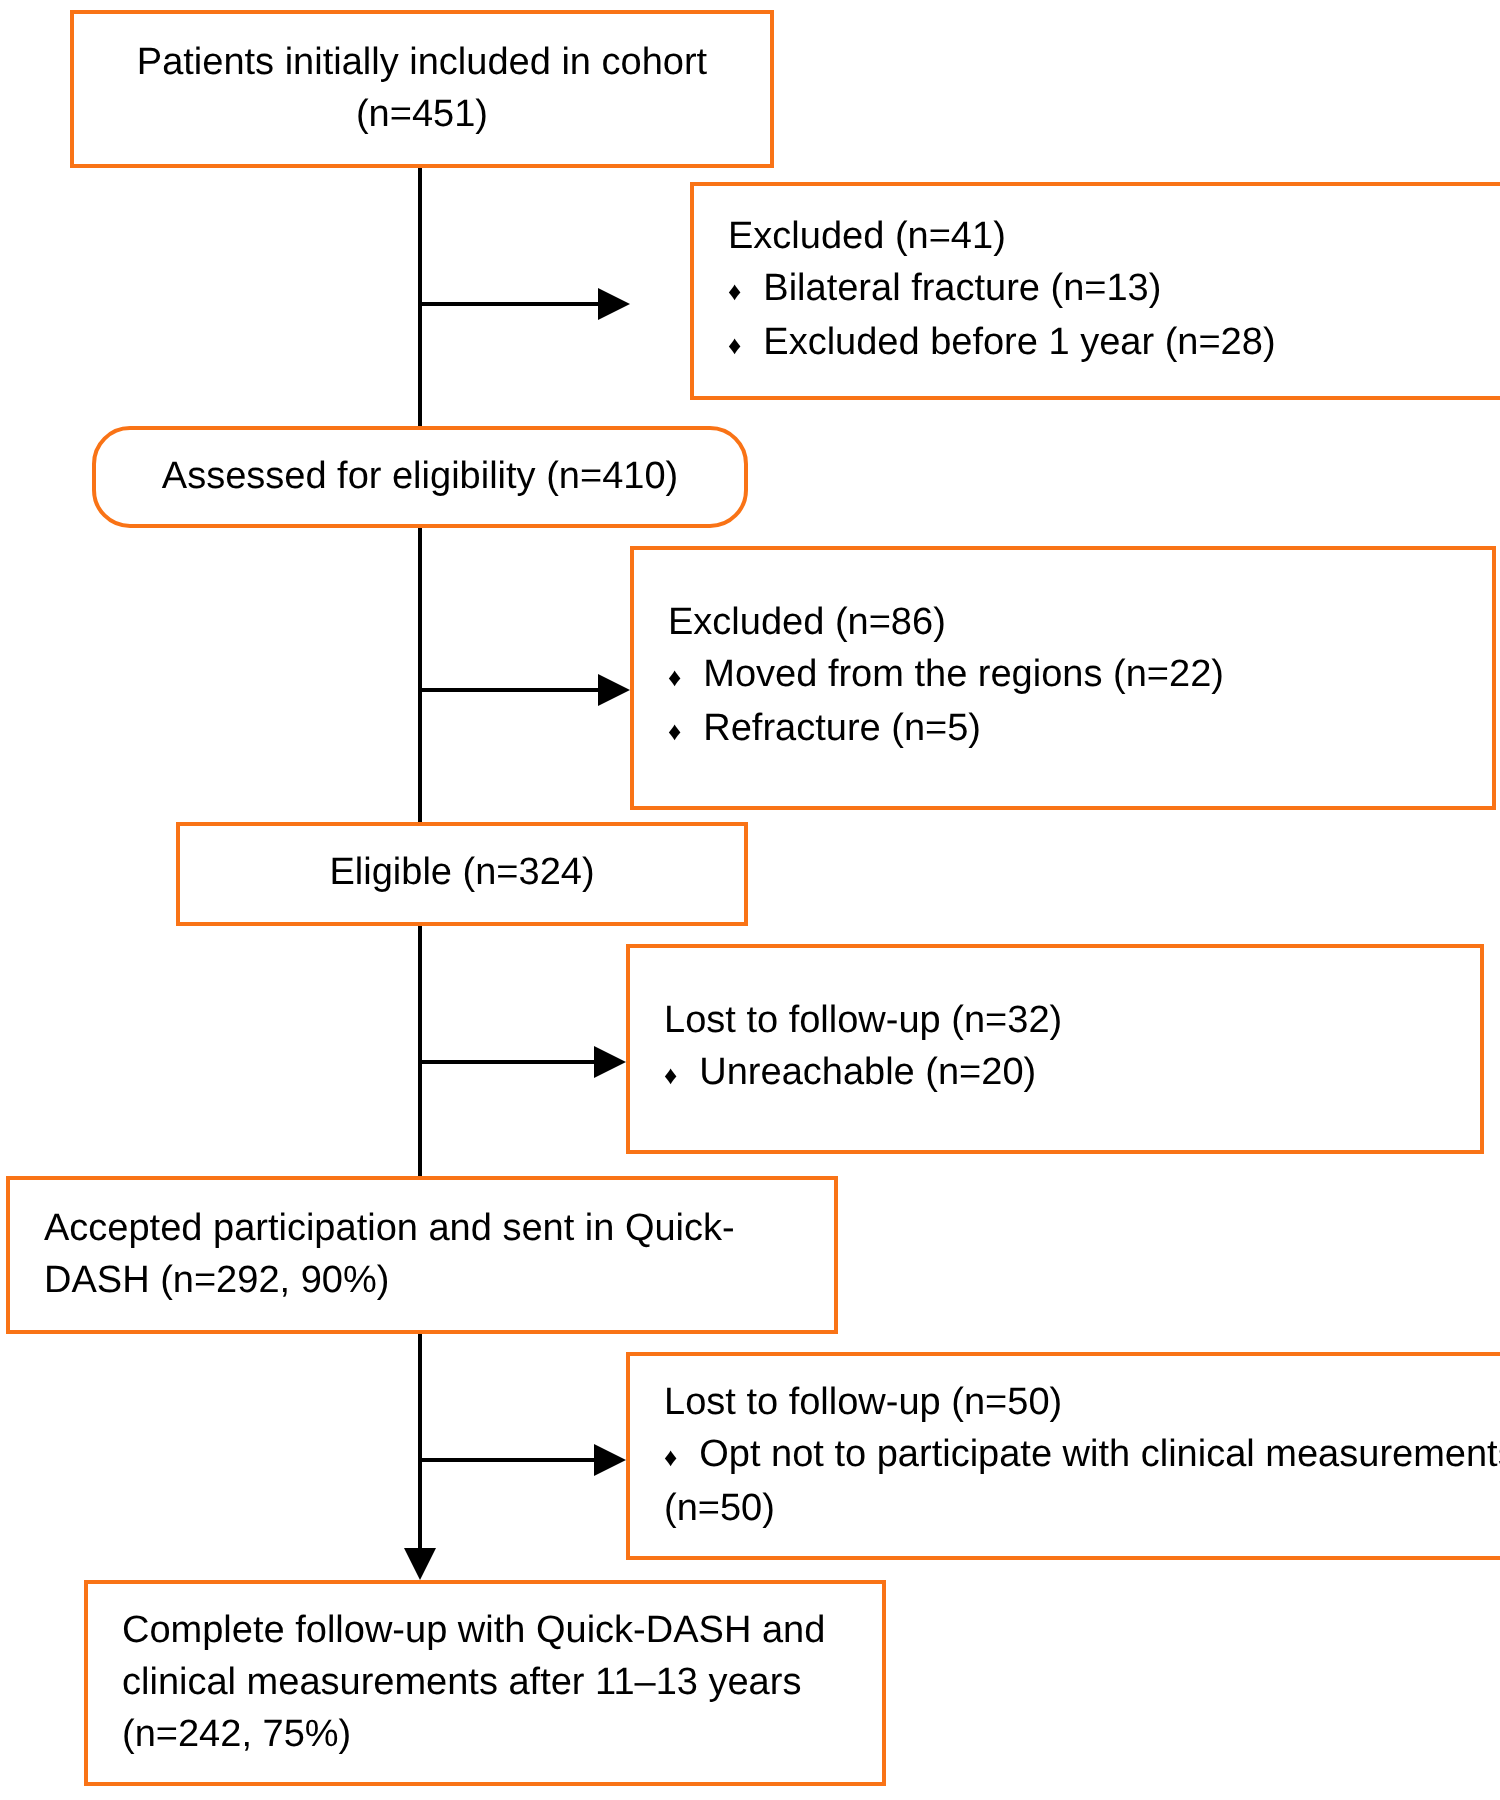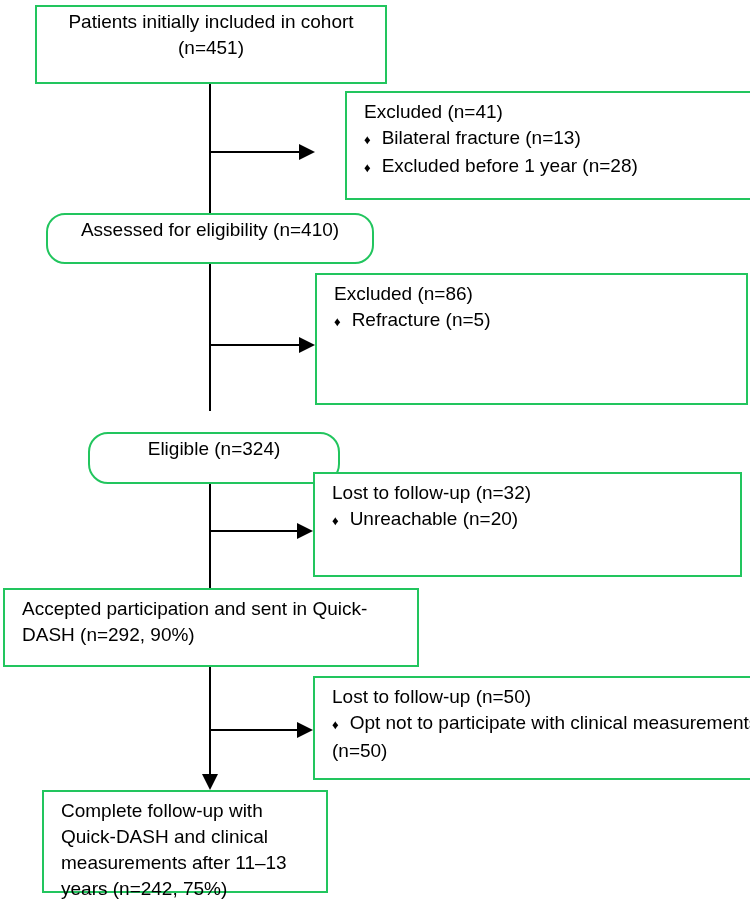--- a/index.html
+++ b/index.html
@@ -8,24 +8,25 @@
     width: 750px;
     height: 900px;
     background: #ffffff;
     font-family: "Liberation Sans", sans-serif;
     color: #000000;
     overflow: hidden;
   }
   .box {
     position: absolute;
     background: #ffffff;
-    border: 2px solid #22c55e;
+    border: 2px solid #f97316;
     box-sizing: border-box;
     display: flex;
     flex-direction: column;
+    justify-content: center;
     font-size: 19px;
     line-height: 26px;
   }
   .box.center {
     align-items: center;
     text-align: center;
     padding: 2px 6px;
   }
   .box.left {
     align-items: flex-start;
@@ -90,38 +91,39 @@
     <span class="bullet"><span class="diamond">♦</span><span>Bilateral fracture (n=13)</span></span>
     <span class="bullet"><span class="diamond">♦</span><span>Excluded before 1 year (n=28)</span></span>
   </div>
 
   <div class="box center" style="left:46px; top:213px; width:328px; height:51px;border-radius:19px;">
     <span>Assessed for eligibility (n=410)</span>
   </div>
 
   <div class="box left" style="left:315px; top:273px; width:433px; height:132px;">
     <span>Excluded (n=86)</span>
+    <span class="bullet"><span class="diamond">♦</span><span>Moved from the regions (n=22)</span></span>
     <span class="bullet"><span class="diamond">♦</span><span>Refracture (n=5)</span></span>
   </div>
 
-  <div class="box center" style="left:88px; top:432px; width:252px; height:52px;border-radius:20px;">
+  <div class="box center" style="left:88px; top:411px; width:286px; height:52px;">
     <span>Eligible (n=324)</span>
   </div>
 
   <div class="box left" style="left:313px; top:472px; width:429px; height:105px;">
     <span>Lost to follow-up (n=32)</span>
     <span class="bullet"><span class="diamond">♦</span><span>Unreachable (n=20)</span></span>
   </div>
 
   <div class="box left" style="left:3px; top:588px; width:416px; height:79px;">
     <span>Accepted participation and sent in Quick-DASH (n=292, 90%)</span>
   </div>
 
   <div class="box left" style="left:313px; top:676px; width:480px; height:104px;">
     <span>Lost to follow-up (n=50)</span>
     <span class="bullet"><span class="diamond">♦</span><span>Opt not to participate with clinical measurements (n=50)</span></span>
   </div>
 
-  <div class="box left" style="left:42px; top:790px; width:286px; height:103px;">
+  <div class="box left" style="left:42px; top:790px; width:401px; height:103px;">
     <span>Complete follow-up with Quick-DASH and clinical measurements after 11–13 years (n=242, 75%)</span>
   </div>
 
 </div>
 
 </body></html>

